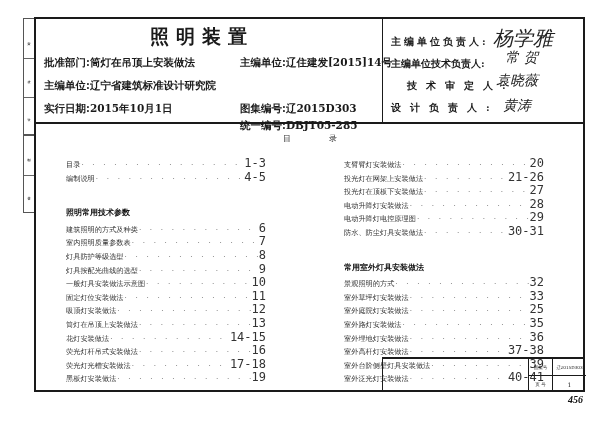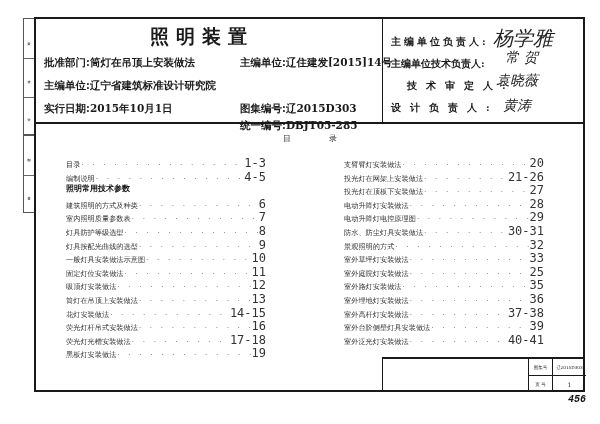--- a/index.html
+++ b/index.html
@@ -15,29 +15,29 @@
   .title { left: 150px; top: 24px; font-size: 19px; font-weight: bold; letter-spacing: 7px; }
   .meta-line { font-size: 10.5px; font-weight: bold; white-space: nowrap; }
   .resp-line { font-size: 10px; font-weight: bold; white-space: nowrap; text-align: center; }
   .sig { font-family: "DejaVu Serif", serif; font-style: italic; font-size: 14px; color: #222; white-space: nowrap; }
   .toc-heading { font-size: 8px; color: #333; }
   .toc-col { width: 200px; }
   .toc-item { display: flex; align-items: baseline; height: 13.6px; font-size: 7.2px; color: #333; white-space: nowrap; }
   .toc-item .lbl { flex: 0 0 auto; text-align: right; }
   .toc-item .dots { flex: 1 1 auto; overflow: hidden; letter-spacing: 3.2px; color: #555; margin: 0 1px; }
   .toc-item .pg { flex: 0 0 auto; font-family: "DejaVu Sans Mono", monospace; font-size: 12px; }
-  .toc-item.section { font-weight: bold; font-size: 8px; color: #111; }
+  .toc-item.section { font-weight: bold; font-size: 8px; color: #111; margin-top: 24px; }
   .tb { left: 382px; top: 357px; width: 203px; height: 35px; border-top: 2px solid #1a1a1a; border-left: 1.5px solid #1a1a1a; box-sizing: border-box; }
   .tb-title { position: absolute; left: 0; top: 0; width: 145px; height: 33px; display: flex; align-items: center; justify-content: center;
               font-family: "DejaVu Sans", sans-serif; font-size: 14px; letter-spacing: 4px; color: #222; }
   .tb-grid { position: absolute; left: 145px; top: 0; width: 57px; height: 33px; border-left: 1px solid #1a1a1a; }
   .tb-row { position: absolute; left: 0; width: 57px; height: 16px; display: flex; }
   .tb-row .k { width: 23px; border-right: 1px solid #1a1a1a; font-size: 4.5px; display: flex; align-items: center; justify-content: center; }
   .tb-row .v { flex: 1; font-size: 4.2px; display: flex; align-items: center; justify-content: center; }
-  .page-num { left: 568px; top: 394px; font-family: Liberation Mono, monospace; font-style: italic; font-weight: bold; font-size: 10px; color: #111; }
+  .page-num { left: 568px; top: 394px; font-family: Liberation Serif, serif; font-style: italic; font-weight: bold; font-size: 10px; color: #111; }
 </style>
 </head>
 <body>
 
 <div class="abs frame"></div>
 <div class="abs header-divider"></div>
 <div class="abs header-vdivider"></div>
 
 <div class="abs side-strip">
   <div class="side-cell" style="top:0;height:39px;">审定</div>
@@ -182,20 +182,23 @@
   <div class="toc-item">
       <span class="lbl">电动升降灯电控原理图</span>
       <span class="dots">· · · · · · · · · · · · · · · · · · · · · · · · · · · · · · · · · · · ·</span>
       <span class="pg">29</span>
     </div>
   <div class="toc-item">
       <span class="lbl">防水、防尘灯具安装做法</span>
       <span class="dots">· · · · · · · · · · · · · · · · · · · · · · · · · · · · · · · · · · · ·</span>
       <span class="pg">30-31</span>
     </div>
+  <div class="toc-item section">
+      <span class="lbl">常用室外灯具安装做法</span>
+    </div>
   <div class="toc-item">
       <span class="lbl">景观照明的方式</span>
       <span class="dots">· · · · · · · · · · · · · · · · · · · · · · · · · · · · · · · · · · · ·</span>
       <span class="pg">32</span>
     </div>
   <div class="toc-item">
       <span class="lbl">室外草坪灯安装做法</span>
       <span class="dots">· · · · · · · · · · · · · · · · · · · · · · · · · · · · · · · · · · · ·</span>
       <span class="pg">33</span>
     </div>

